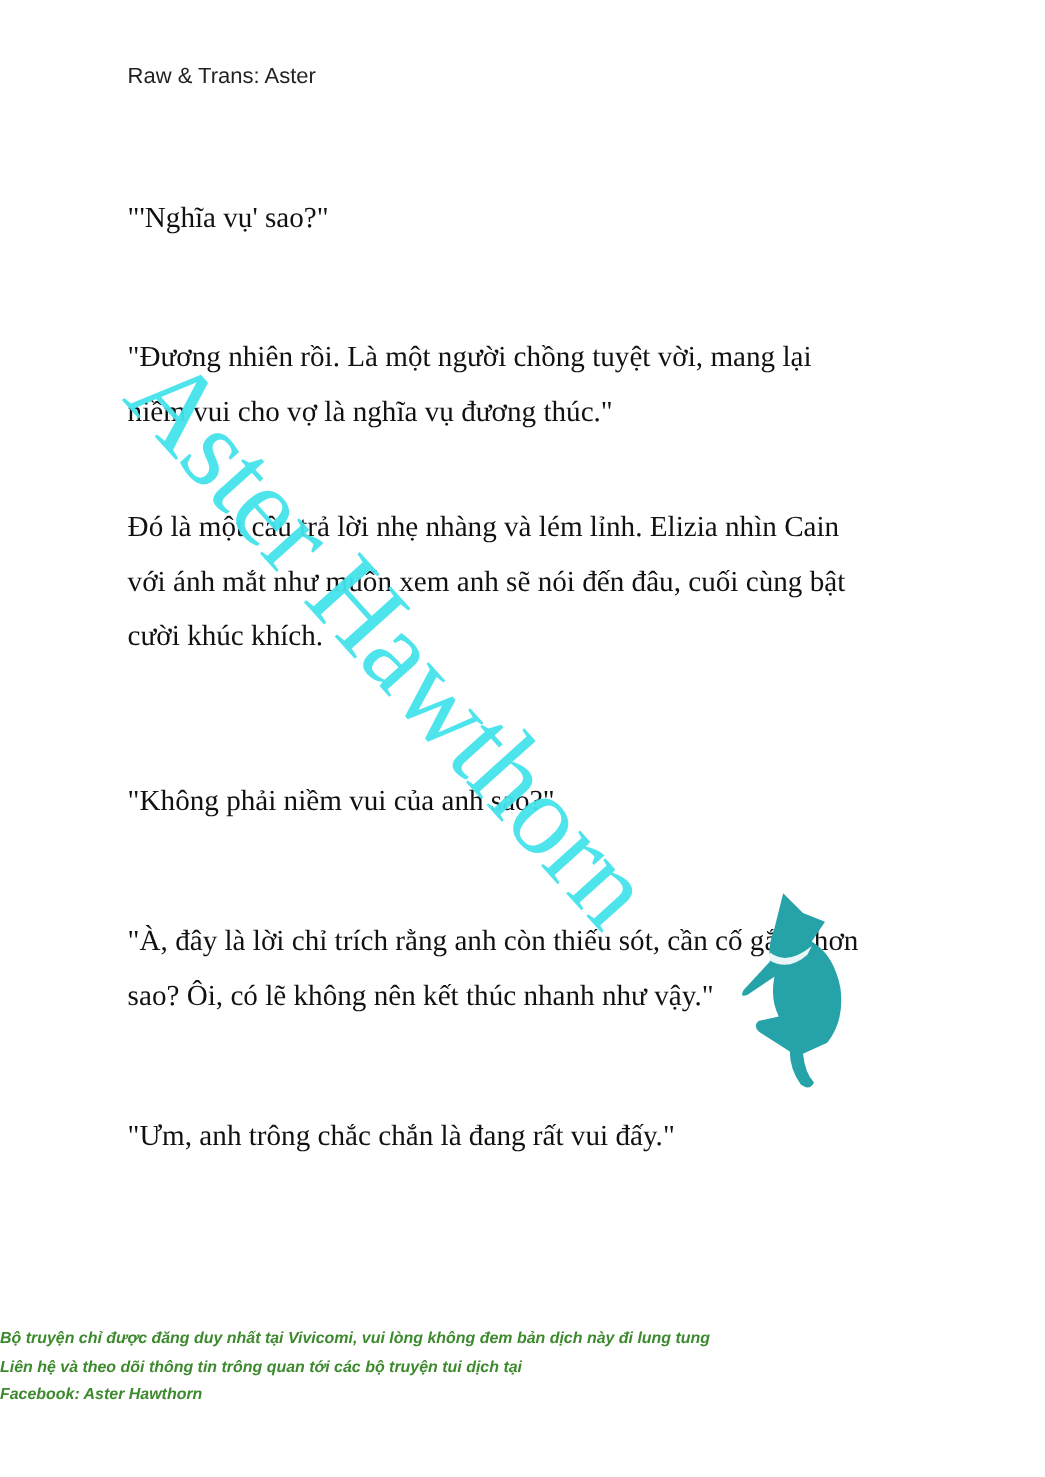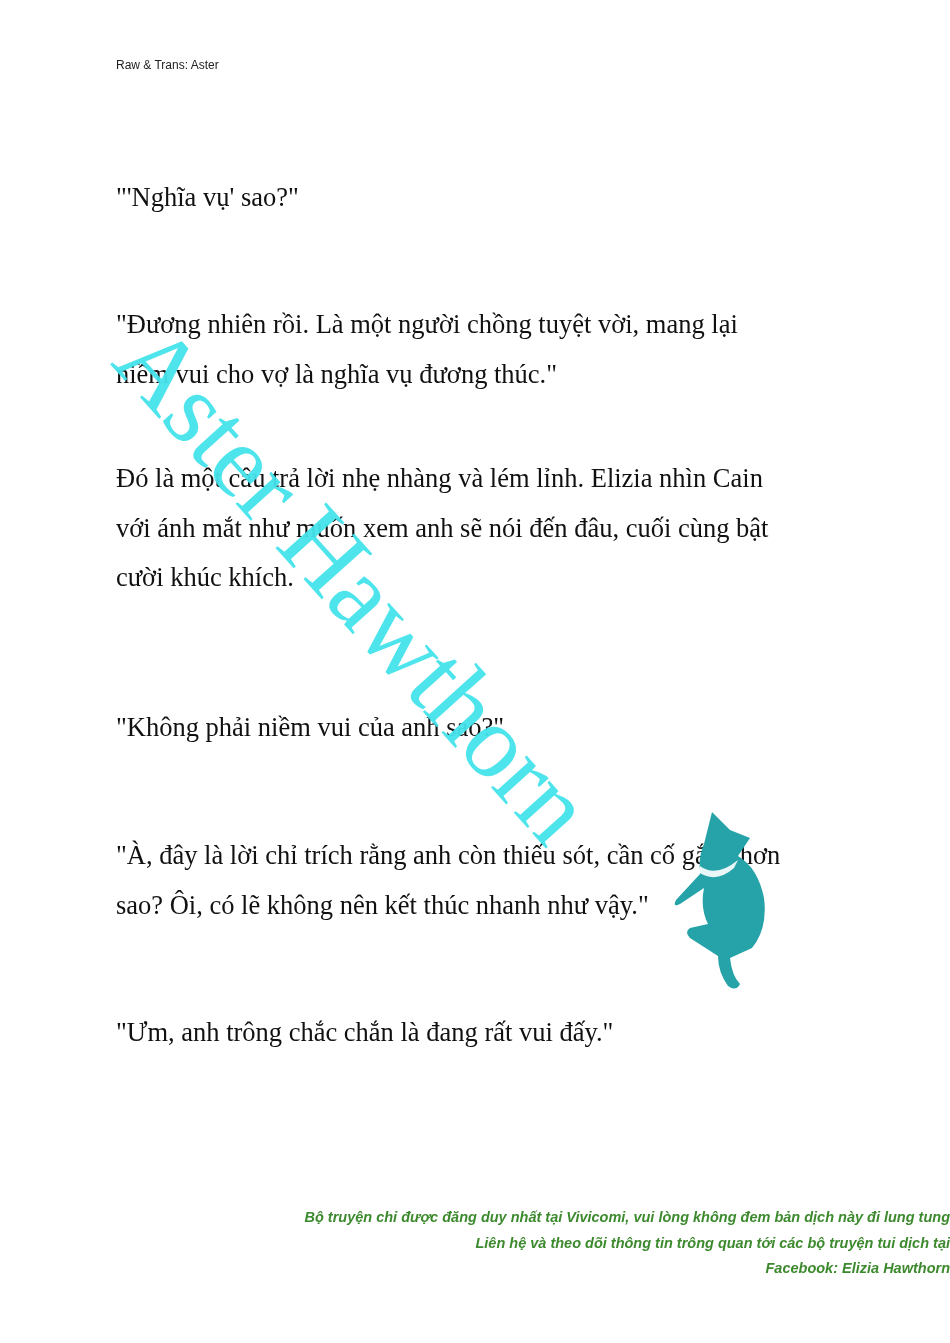--- a/index.html
+++ b/index.html
@@ -1,21 +1,21 @@
 <!DOCTYPE html>
 <html><head>
 <meta charset="utf-8">
 <style>
   html, body { margin:0; padding:0; background:#ffffff; }
   body { width:950px; height:1343px; position:relative; overflow:hidden; }
-  .header { position:absolute; left:116px; top:58px; font-family:"Liberation Sans", sans-serif; font-size:12px; color:#222; }
+  .header { position:absolute; left:116px; top:58px; font-family:"Liberation Sans", sans-serif; font-size:20px; color:#222; }
   .para { position:absolute; left:116px; font-family:"Liberation Serif", serif; font-size:26.5px; color:#111; line-height:49.5px; margin:0; white-space:nowrap; }
   .watermark { position:absolute; left:150px; top:530px; font-family:"Liberation Serif", serif; font-size:104px; color:#45e3ec; opacity:0.95; transform-origin:0 0; transform:rotate(48deg); white-space:nowrap; pointer-events:none; z-index:2; letter-spacing:-1px; }
   .cat { position:absolute; left:660px; top:808px; width:130px; height:185px; z-index:3; }
-  .footer { position:absolute; left:0; width:950px; text-align:right; font-family:"Liberation Sans", sans-serif; font-style:italic; font-weight:bold; font-size:14.5px; color:#3d8a2e; }
+  .footer { position:absolute; left:0; width:950px; text-align:left; font-family:"Liberation Sans", sans-serif; font-style:italic; font-weight:bold; font-size:14.5px; color:#3d8a2e; }
   .logo { position:absolute; left:14px; top:1344px; font-family:"Liberation Sans", sans-serif; font-style:italic; font-weight:bold; font-size:30px; color:#ec4899; letter-spacing:-1px; }
 </style>
 </head>
 <body>
 
 <div class="header">Raw &amp; Trans: Aster</div>
 
 <div class="para" style="top:173px">
   <div>"'Nghĩa vụ' sao?"</div>
 </div>
@@ -46,15 +46,15 @@
 
 <div class="watermark" style="left:180px;top:300px;">Aster Hawthorn</div>
 
 <svg class="cat" viewBox="0 0 130 185">
   <path fill="#26a3a8" d="M52 4 L70 22 L90 30 L78 48 Q98 60 104 90 Q108 120 92 140 L70 150 Q72 168 80 176 Q76 184 68 178 Q58 164 58 148 L30 130 Q24 124 30 120 L48 116 Q40 100 44 80 L20 96 Q12 100 16 92 L40 66 Q38 50 44 36 Z"></path>
   <path fill="#ffffff" d="M40 58 Q56 70 78 52 L74 60 Q56 76 38 64 Z" opacity="0.9"></path>
 </svg>
 
 <div class="footer" style="top:1209px">Bộ truyện chỉ được đăng duy nhất tại Vivicomi, vui lòng không đem bản dịch này đi lung tung</div>
 <div class="footer" style="top:1235px">Liên hệ và theo dõi thông tin trông quan tới các bộ truyện tui dịch tại</div>
-<div class="footer" style="top:1260px">Facebook: Elizia Hawthorn</div>
+<div class="footer" style="top:1260px">Facebook: Aster Hawthorn</div>
 
 <div class="logo">Vcomycs</div>
 
 </body></html>

